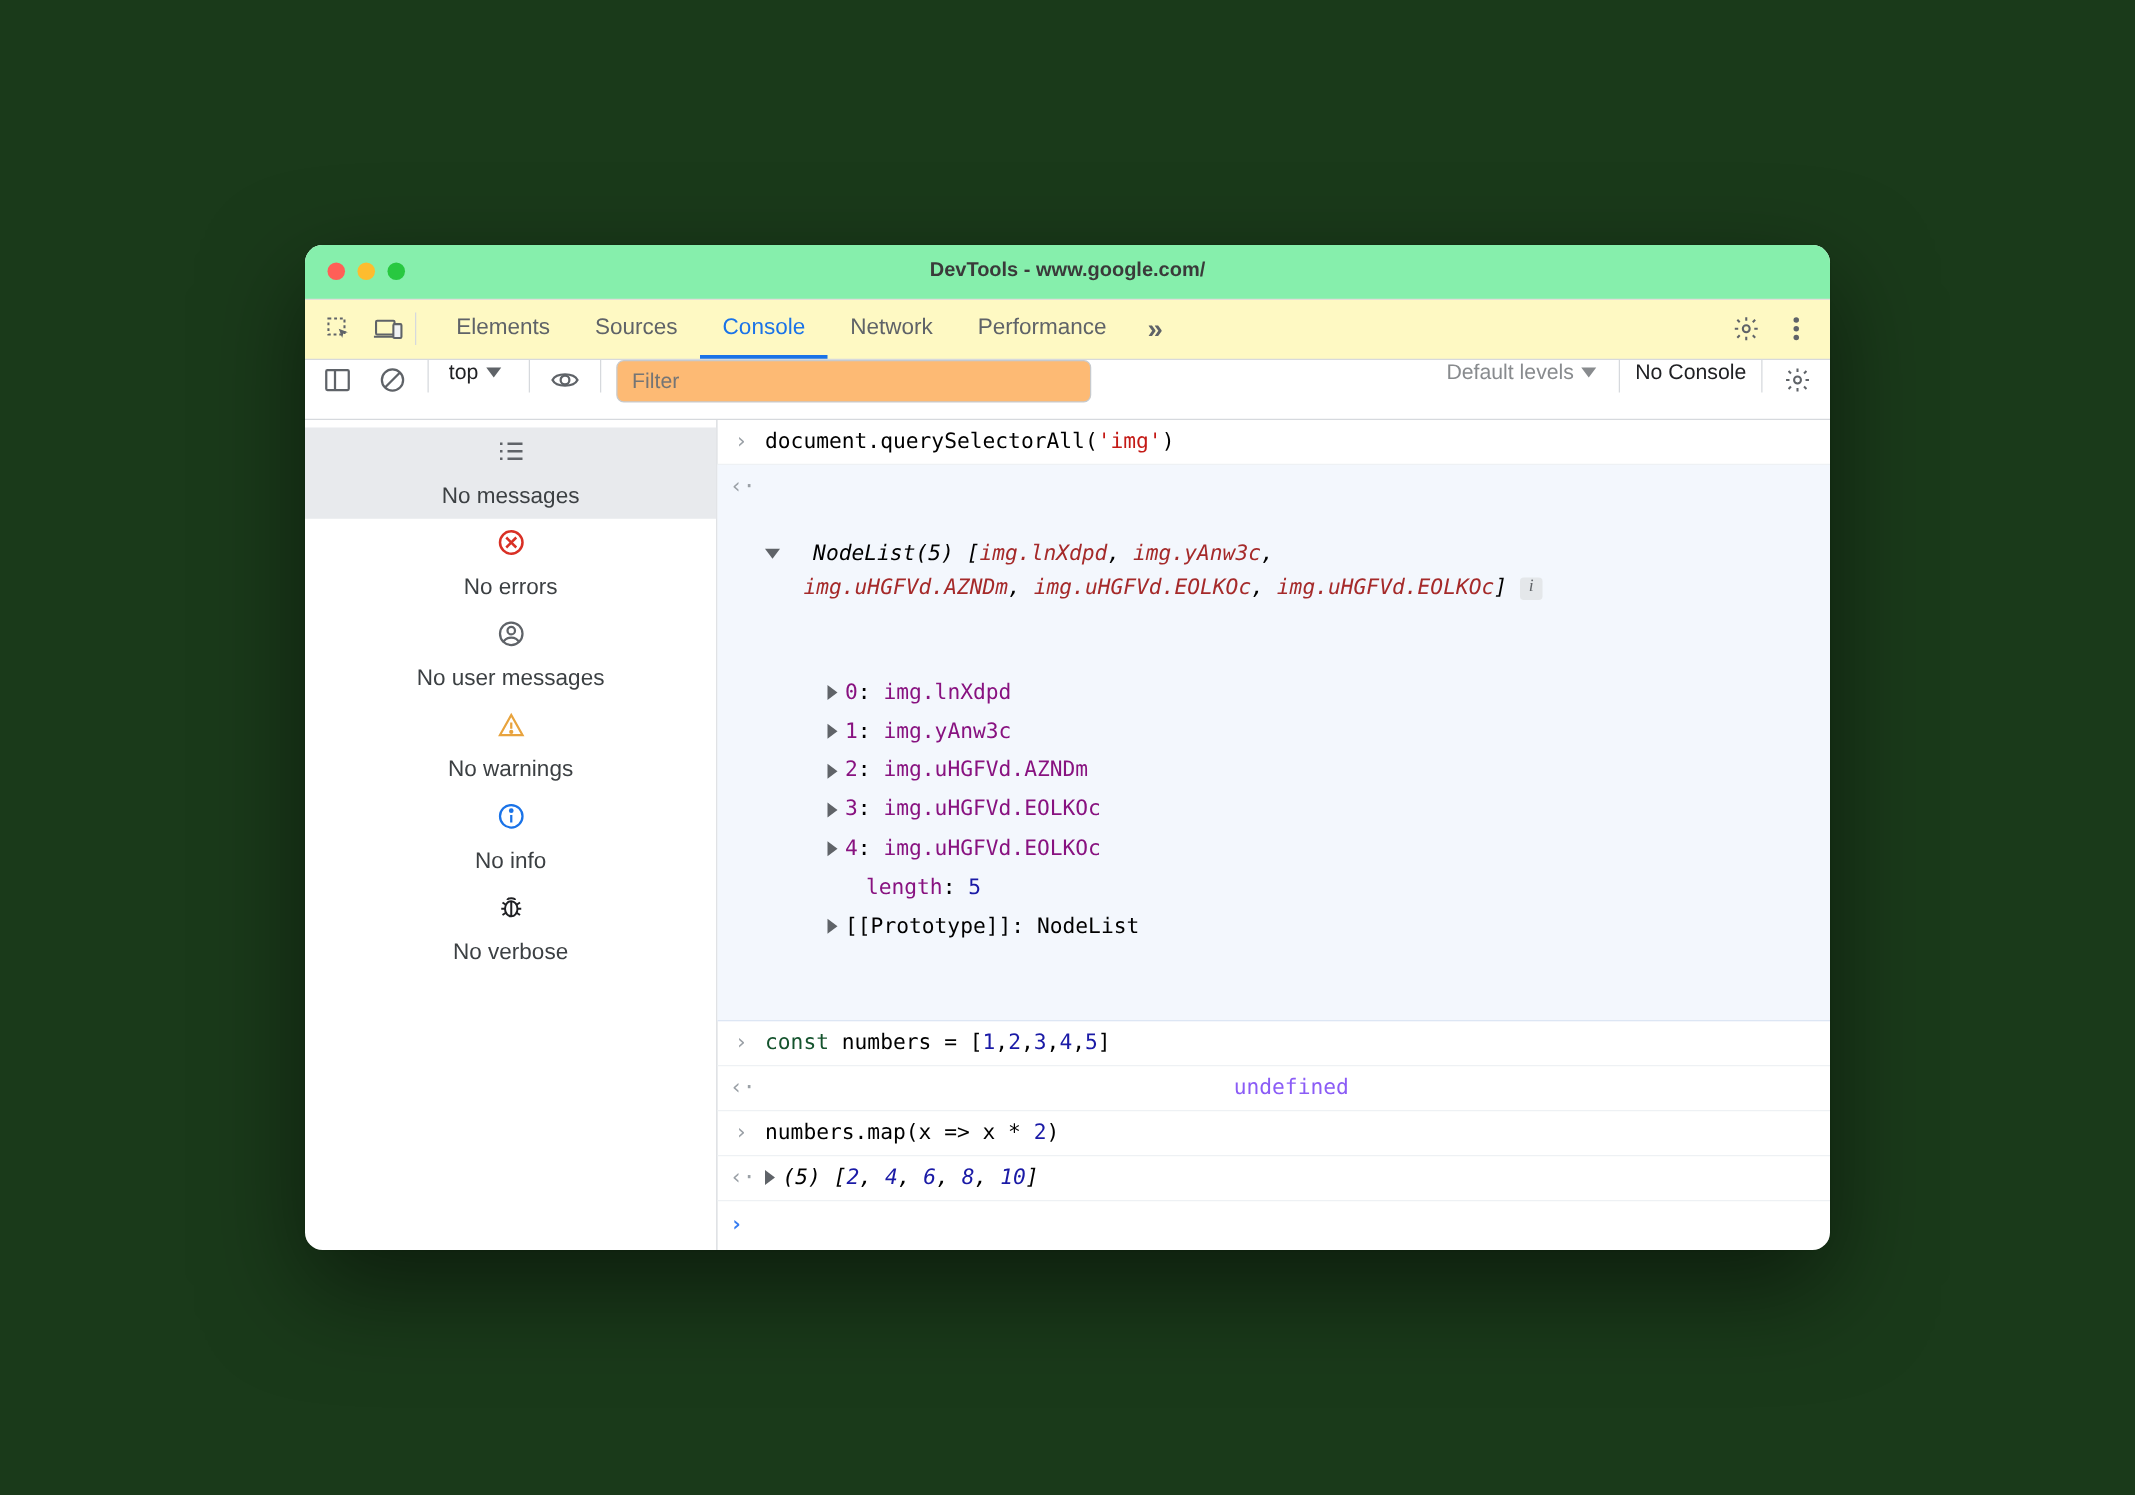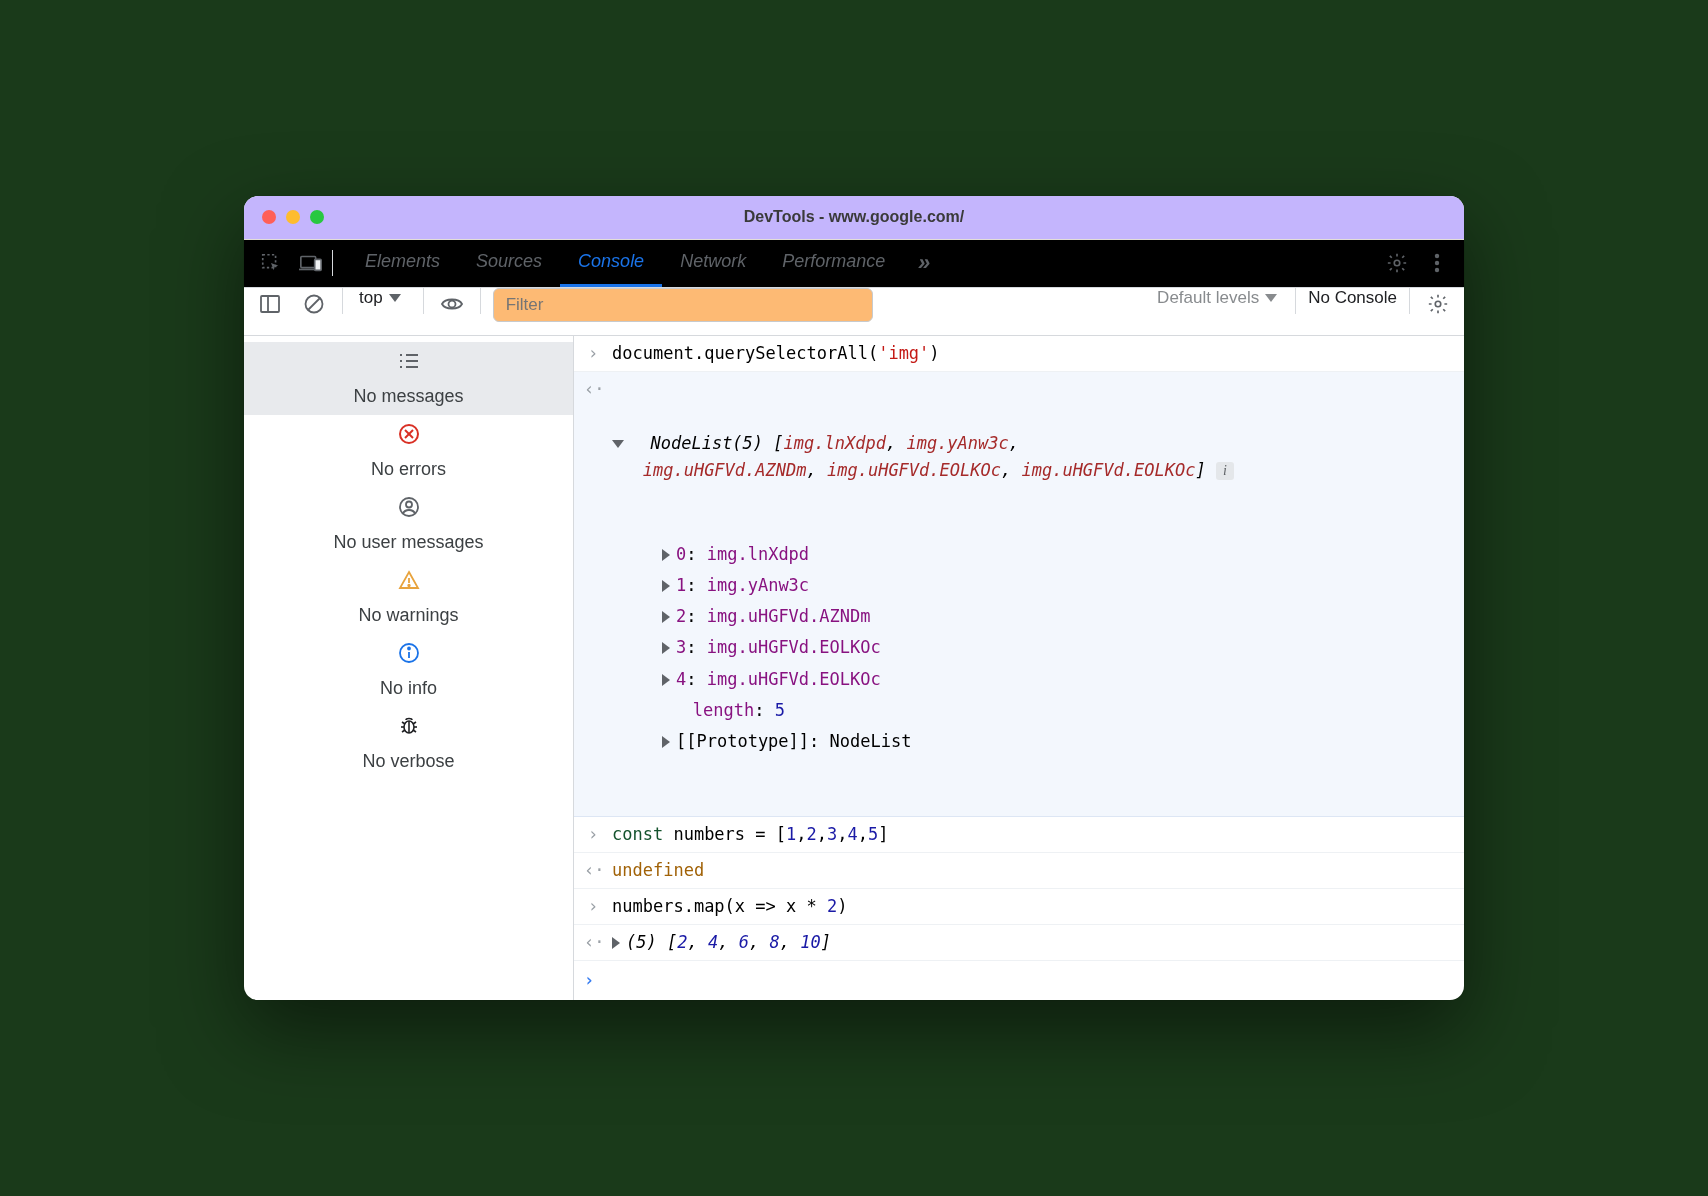--- a/index.html
+++ b/index.html
@@ -13,41 +13,41 @@
     padding: 40px;
   }
   .window {
     width: 1220px;
     background: #fff;
     border-radius: 14px;
     box-shadow: 0 30px 80px rgba(0,0,0,0.5), 0 0 0 1px rgba(0,0,0,0.05);
     overflow: hidden;
   }
   .titlebar {
-    background: #c4b5fd;
+    background: #86efac;
     height: 44px;
     display: flex;
     align-items: center;
     padding: 0 18px;
     position: relative;
     border-bottom: 1px solid #e3ded8;
   }
   .traffic-lights { display: flex; gap: 10px; }
   .light { width: 14px; height: 14px; border-radius: 50%; }
   .light.red { background: #ff5f57; }
   .light.yellow { background: #febc2e; }
   .light.green { background: #28c840; }
   .title {
     position: absolute; left: 0; right: 0; text-align: center;
     font-weight: 600; font-size: 16px; color: #3a3a3a; pointer-events: none;
   }
   .tabbar {
     display: flex; align-items: center; height: 48px;
-    border-bottom: 1px solid #d6d9dd; background: #000000;
-    padding: 0 8px; gap: 2px; font-style: italic;
+    border-bottom: 1px solid #d6d9dd; background: #fef9c3;
+    padding: 0 8px; gap: 2px;
   }
   .tabbar .icon-btn {
     width: 38px; height: 38px; display: flex; align-items: center;
     justify-content: center; color: #5f6368; border-radius: 4px;
     cursor: pointer;
   }
   .tabbar .tabs { display: flex; gap: 0; margin-left: 12px; }
   .tab {
     padding: 0 18px; height: 48px; display: flex; align-items: center;
     font-size: 18px; color: #5f6368; cursor: pointer; border-bottom: 3px solid transparent;
@@ -100,21 +100,21 @@
     align-items: flex-start; gap: 10px;
   }
   .row.blue-bg { background: #f3f7fd; border-bottom: 1px solid #dde6f4; }
   .gutter { width: 18px; color: #9aa0a6; flex-shrink: 0; text-align: center; font-family: ui-monospace, Menlo, monospace; }
   .code { flex: 1; white-space: pre-wrap; }
   .kw-prop { color: #881280; }
   .kw-class { color: #a52a2a; font-style: italic; }
   .kw-str { color: #c41a16; }
   .kw-num { color: #1a1aa6; }
   .kw-const { color: #14532d; }
-  .kw-gray { color: #a16207; }
+  .kw-gray { color: #8b5cf6; text-align: center; }
   .kw-ital { font-style: italic; }
   .info-badge {
     display: inline-flex; width: 18px; height: 18px; align-items: center;
     justify-content: center; background: #e4e7ea; border-radius: 3px;
     font-family: Georgia, serif; font-style: italic; font-size: 14px;
     color: #606468; vertical-align: middle;
   }
   .tri { display: inline-block; width: 0; height: 0; margin-right: 6px; vertical-align: middle; }
   .tri.right { border-top: 6px solid transparent; border-bottom: 6px solid transparent; border-left: 8px solid #5f6368; }
   .tri.down { border-left: 6px solid transparent; border-right: 6px solid transparent; border-top: 8px solid #5f6368; }

